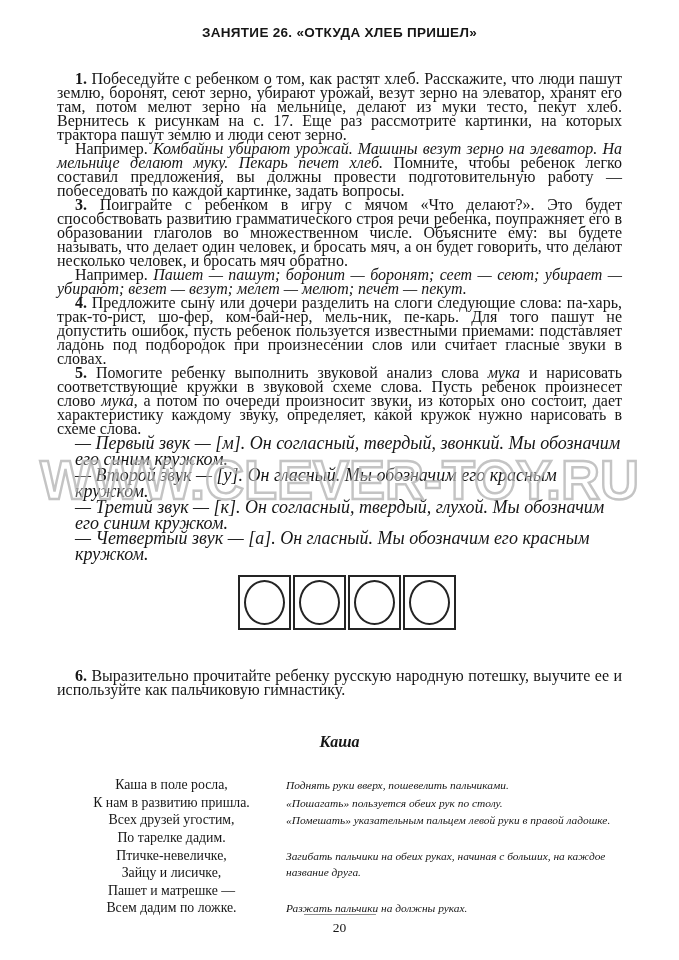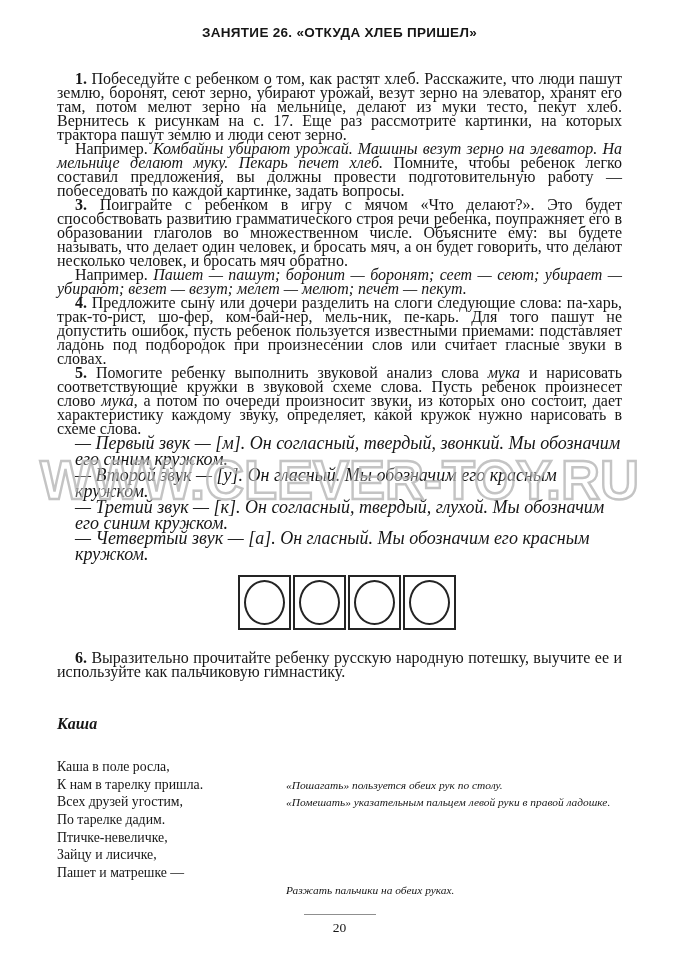--- a/index.html
+++ b/index.html
@@ -24,27 +24,27 @@
   .sound-line {
     font-size:18px; line-height:15.9px; font-style:italic;
     padding-left:18px;
   }
   .scheme { display:flex; justify-content:center; gap:2px; margin:12px 0 0 14px; }
   .cell {
     width:53px; height:55px; border:2px solid #242424; background:#fff;
     display:flex; align-items:center; justify-content:center;
   }
   .circ { width:41px; height:45px; border:2px solid #242424; border-radius:50%; }
-  .task6 { margin-top:21px;font-family:Liberation Serif, serif; }
-  .poem-title { text-align:left; font-size:16px; font-weight:700; font-style:italic; margin:36px 0 0 0; }
+  .task6 { margin-top:39px;font-family:Liberation Serif, serif; }
+  .poem-title { text-align:center; font-size:16px; font-weight:700; font-style:italic; margin:36px 0 0 0; }
   .poem {
     display:grid; grid-template-columns:229px 336px;
     grid-auto-rows:17.6px; margin-top:25px;
   }
-  .pline { grid-column:1; font-size:13.8px; line-height:17.6px; white-space:nowrap; }
+  .pline { grid-column:1; font-size:13.8px; line-height:17.6px; white-space:nowrap;text-align:center; }
   .pinstr { grid-column:2; font-size:11.4px; line-height:16px; font-style:italic; align-self:start; padding-top:1px; }
   .r1{grid-row:1}.r2{grid-row:2}.r3{grid-row:3}.r4{grid-row:4}
   .r5{grid-row:5}.r6{grid-row:6}.r7{grid-row:7}.r8{grid-row:8}
   .rspan56{grid-row:5 / span 2}
   .watermark {
     position:absolute; top:448px; left:0; width:679px; z-index:6;
     text-align:center; white-space:nowrap; pointer-events:none;
     font-family:"Liberation Sans", sans-serif; font-weight:700;
     font-size:54px; letter-spacing:0px;
     color:rgba(255,255,255,0.30);
@@ -94,30 +94,33 @@
         <div class="circ"></div>
       </div>
   </div>
 
   <p class="para task6"><span class="lead-num">6.</span> <span>Выразительно прочитайте ребенку русскую народную потешку, выучите ее и используйте как пальчиковую гимнастику.</span></p>
 
   <div class="poem-title">Каша</div>
 
   <div class="poem">
     <div class="pline r1">Каша в поле росла,</div>
-    <div class="pline r2">К нам в тарелку пришла.</div>
+    <div class="pline r2">К нам в развитию пришла.</div>
     <div class="pline r3">Всех друзей угостим,</div>
     <div class="pline r5">Птичке-невеличке,</div>
     <div class="pline r4">По тарелке дадим.</div>
     <div class="pline r6">Зайцу и лисичке,</div>
     <div class="pline r7">Пашет и матрешке —</div>
+    <div class="pline r8">Всем дадим по ложке.</div>
 
+    <div class="pinstr r1">Поднять руки вверх, пошевелить пальчиками.</div>
     <div class="pinstr r2">«Пошагать» пользуется обеих рук по столу.</div>
     <div class="pinstr r3">«Помешать» указательным пальцем левой руки в правой ладошке.</div>
-    <div class="pinstr r8">Разжать пальчики на обеих руках.</div>
+    <div class="pinstr rspan56">Загибать пальчики на обеих руках, начиная с больших, на каждое название друга.</div>
+    <div class="pinstr r8">Разжать пальчики на должны руках.</div>
   </div>
 
 </div>
 
 <div class="watermark">WWW.CLEVER-TOY.RU</div>
 
 <div class="footer">
   <div class="footer-rule"></div>
   <div class="page-num">20</div>
 </div>

